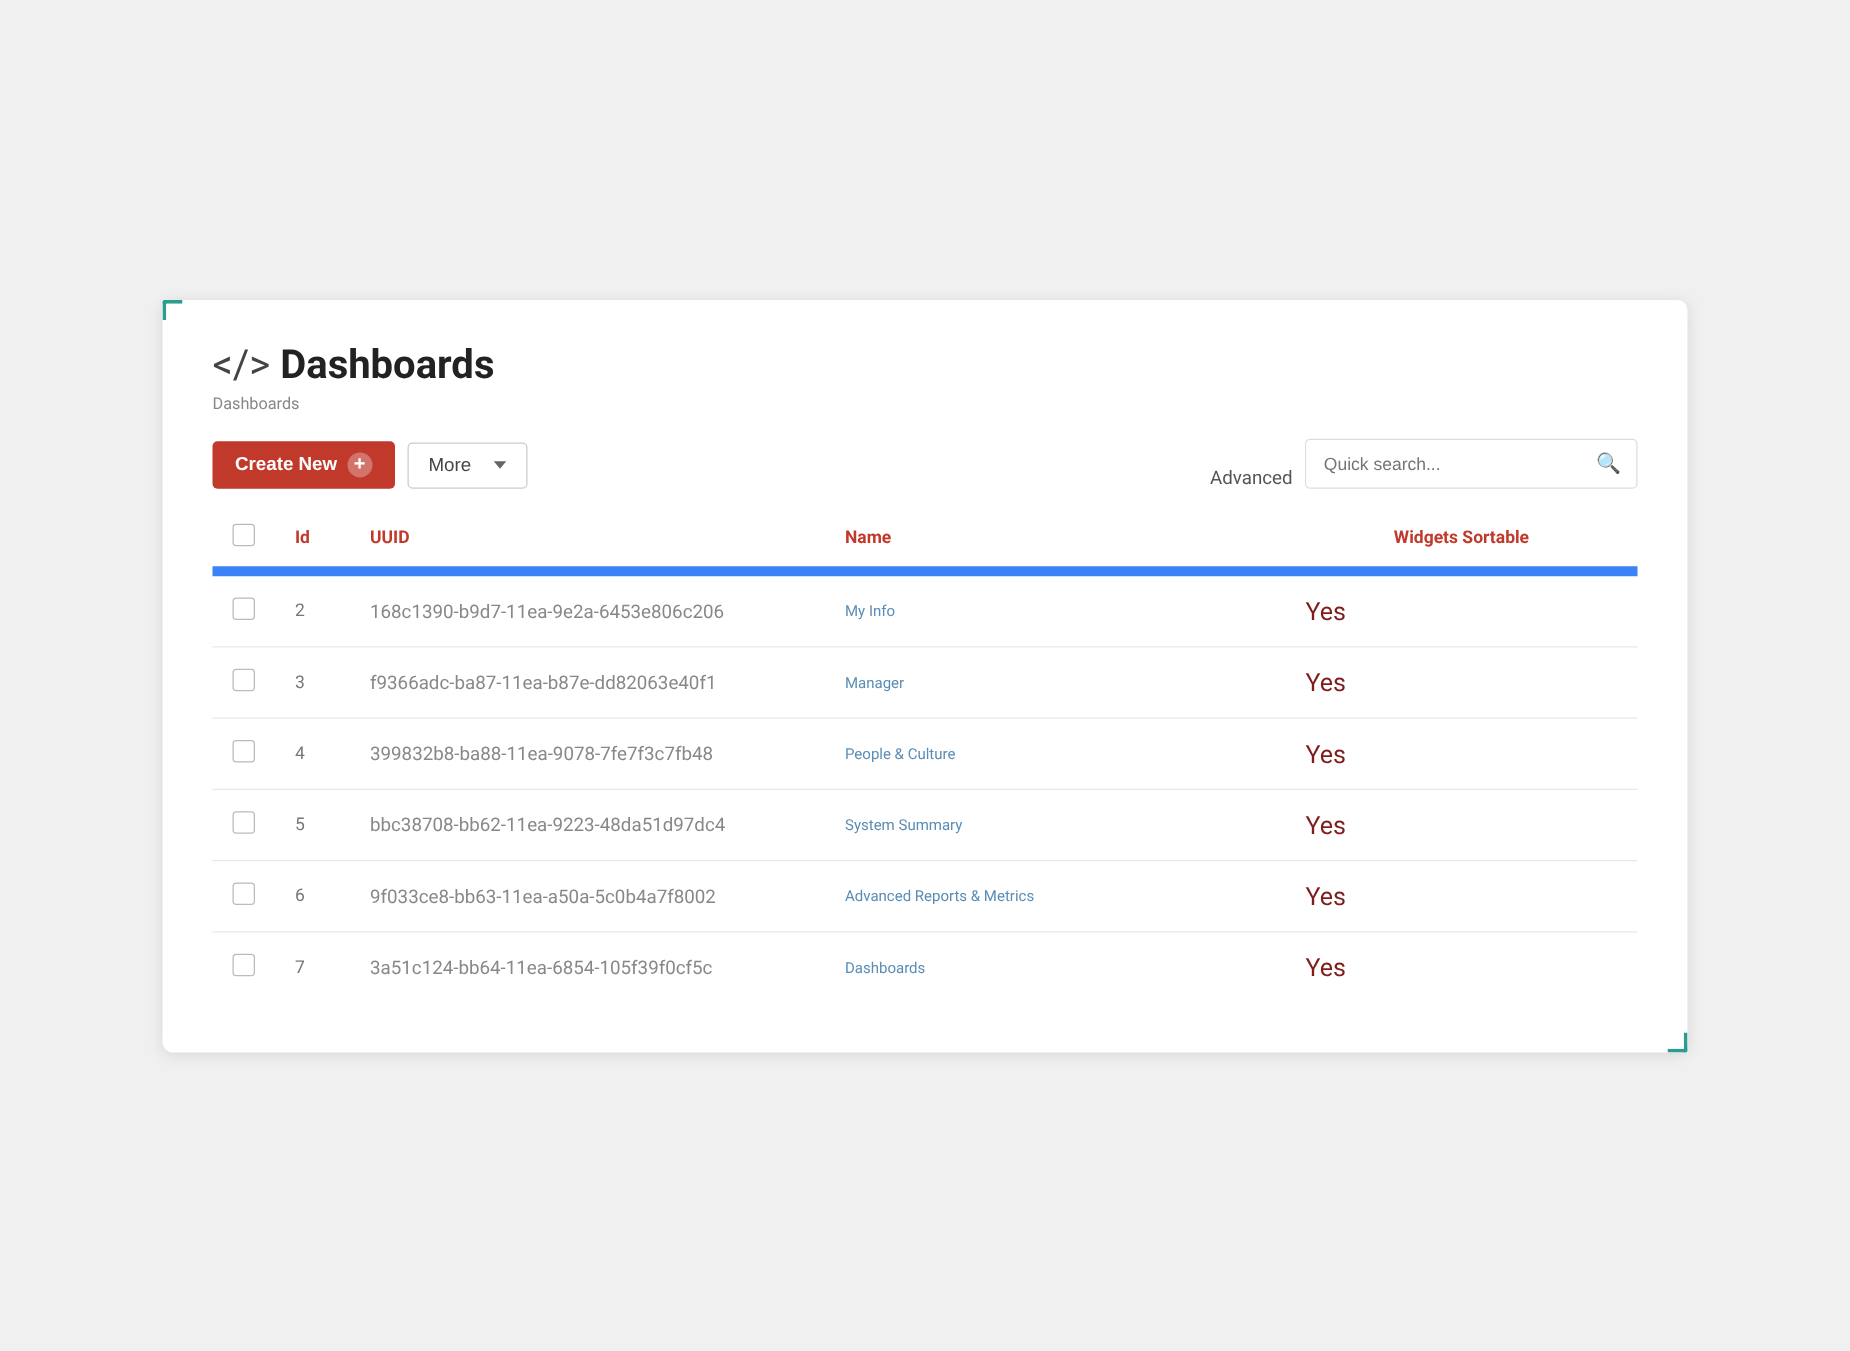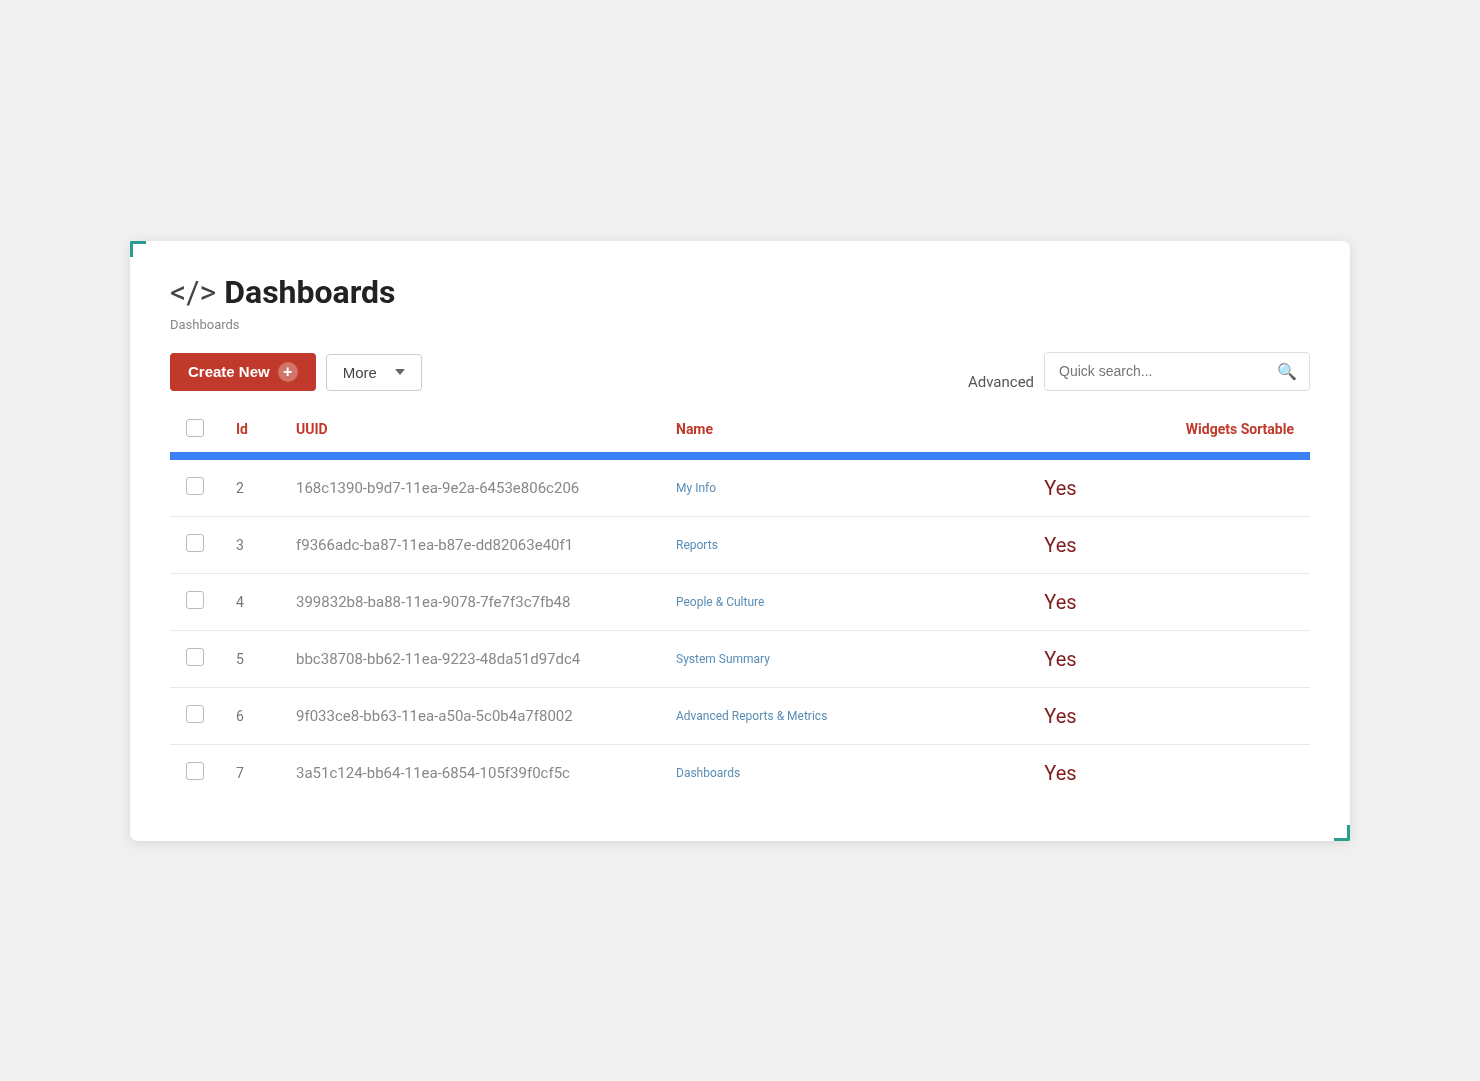--- a/index.html
+++ b/index.html
@@ -186,21 +186,21 @@
       width: 380px;
       color: #c0392b;
     }
 
     .data-table th.col-name {
       color: #c0392b;
     }
 
     .data-table th.col-widgets {
       color: #c0392b;
-      text-align: right;
+      text-align: center;
     }
 
     .data-table tbody tr {
       border-bottom: 1px solid #e8e8e8;
     }
 
     .data-table tbody tr:last-child {
       border-bottom: none;
     }
 
@@ -331,21 +331,21 @@
       <td class="col-uuid">168c1390-b9d7-11ea-9e2a-6453e806c206</td>
       <td class="col-name">My Info</td>
       <td class="col-widgets">Yes</td>
     </tr>
         <tr>
       <td class="col-check">
         <input type="checkbox" class="row-checkbox" style="">
       </td>
       <td class="col-id">3</td>
       <td class="col-uuid">f9366adc-ba87-11ea-b87e-dd82063e40f1</td>
-      <td class="col-name">Reports</td>
+      <td class="col-name">Manager</td>
       <td class="col-widgets">Yes</td>
     </tr>
         <tr>
       <td class="col-check">
         <input type="checkbox" class="row-checkbox" style="">
       </td>
       <td class="col-id">4</td>
       <td class="col-uuid">399832b8-ba88-11ea-9078-7fe7f3c7fb48</td>
       <td class="col-name">People &amp; Culture</td>
       <td class="col-widgets">Yes</td>

